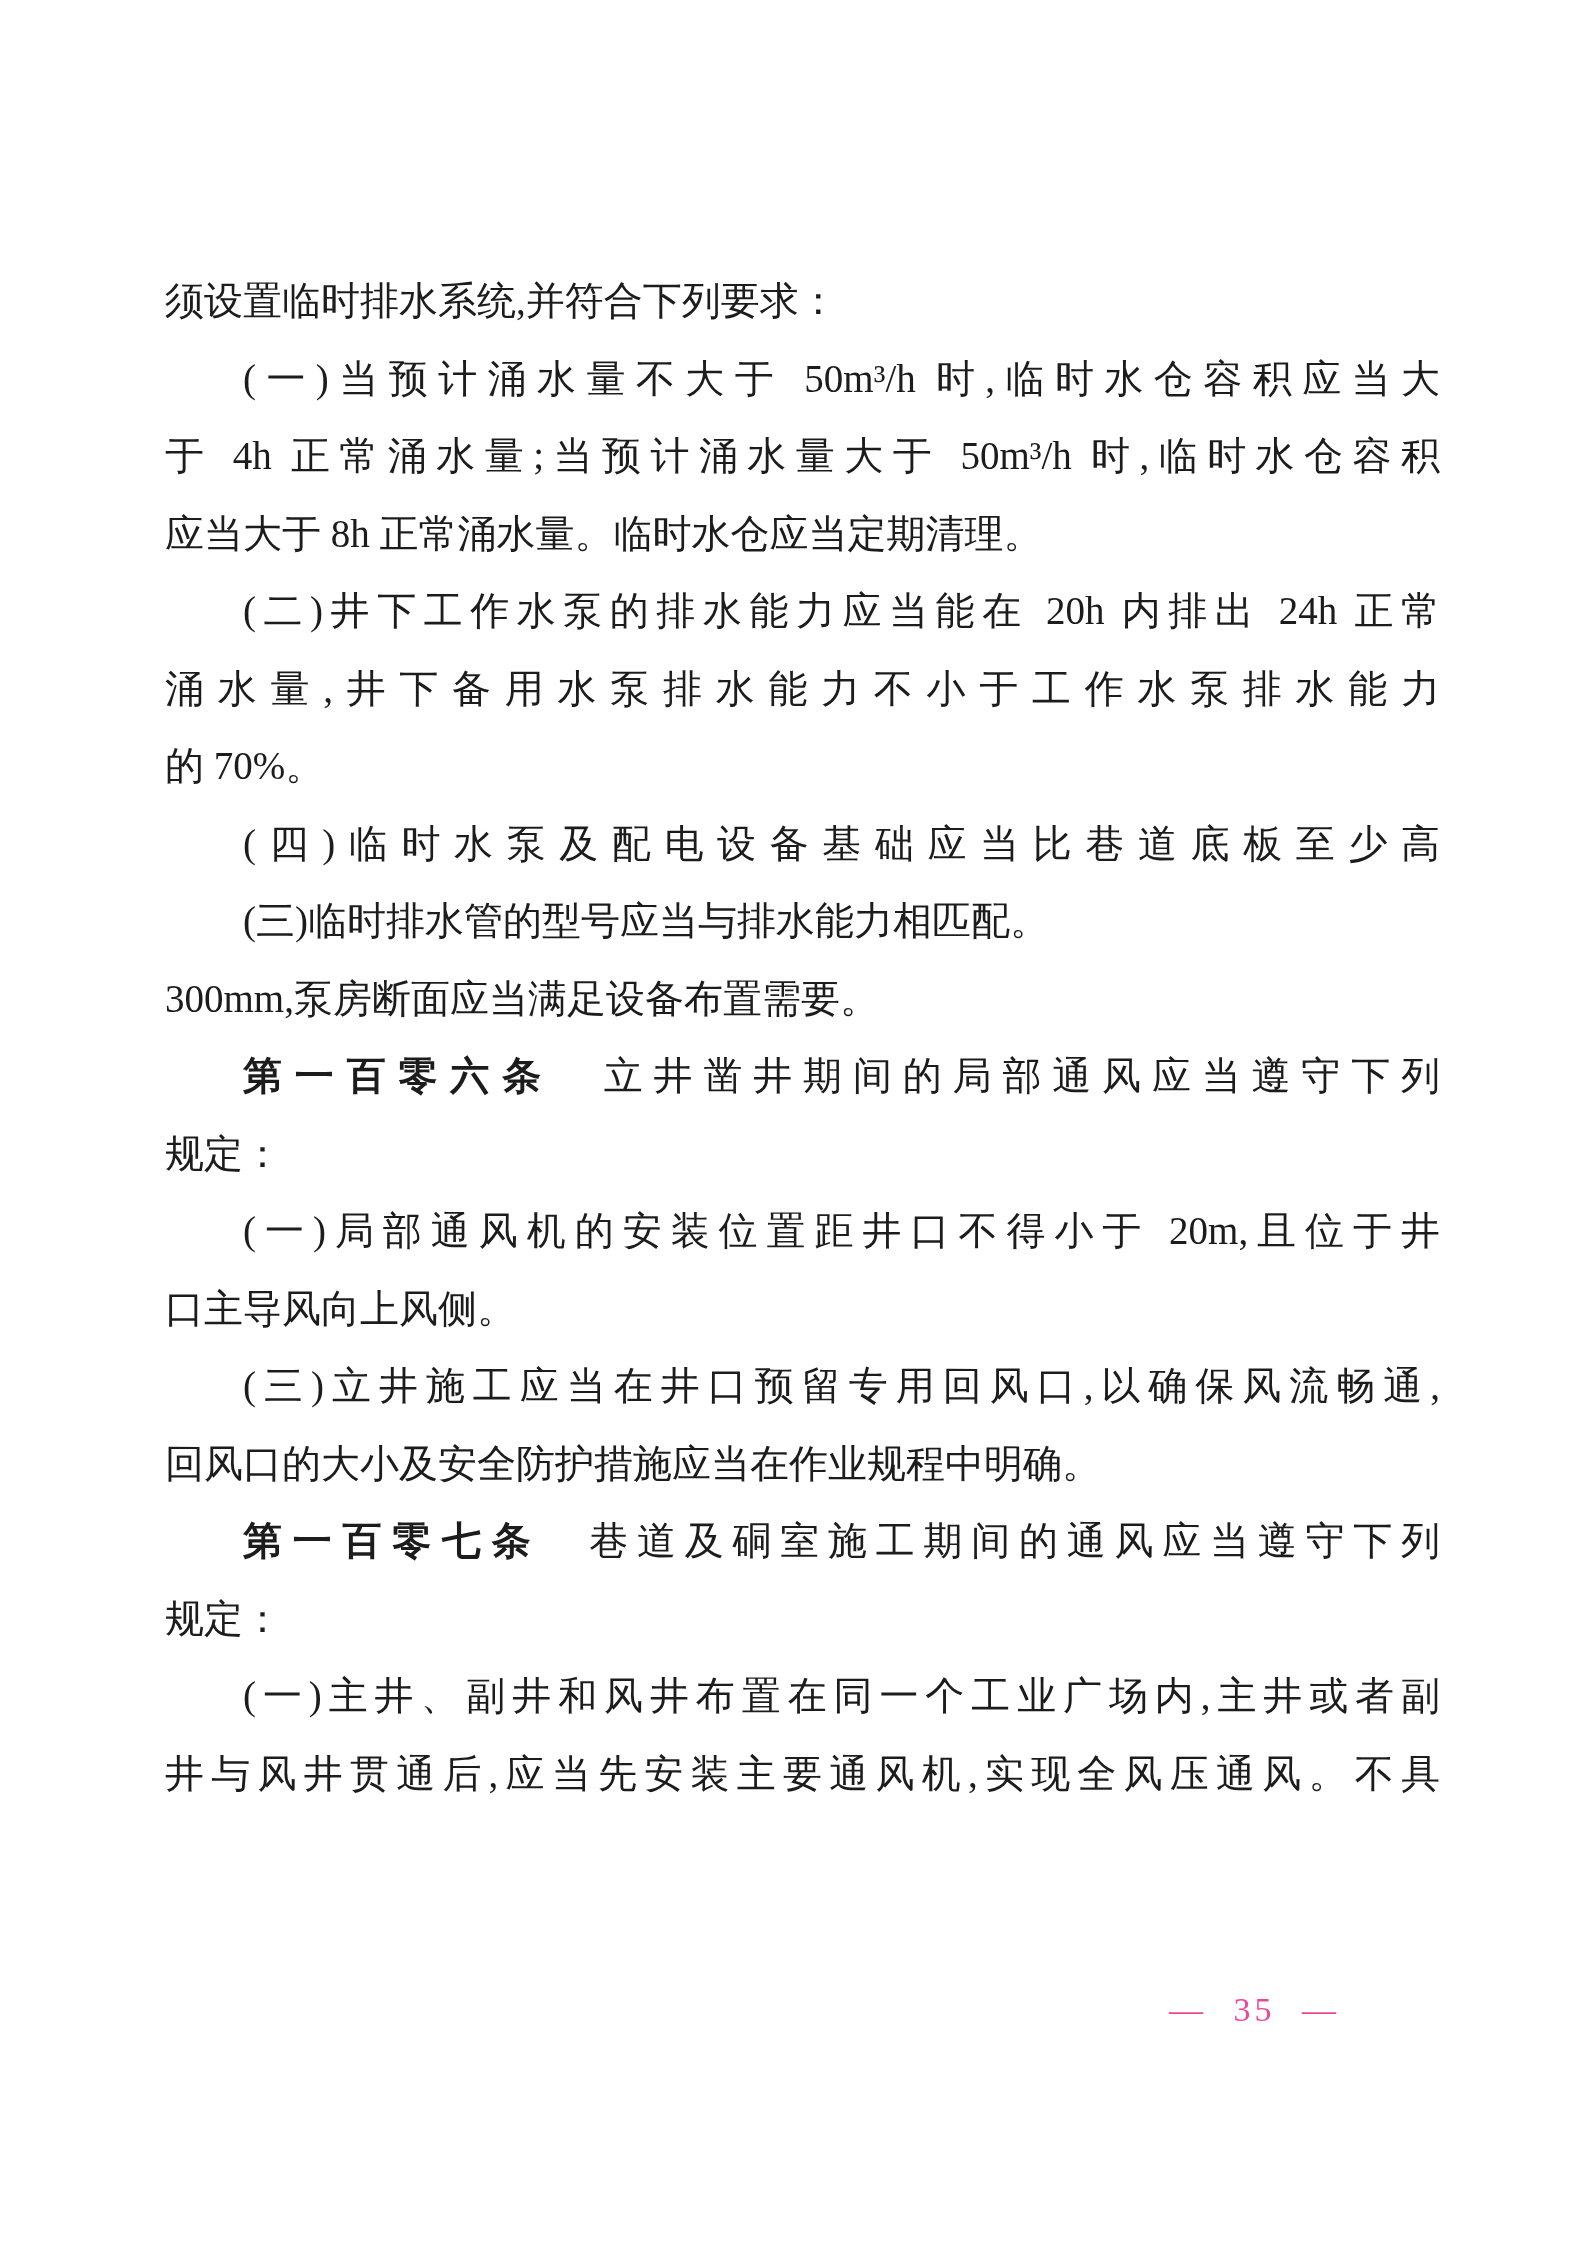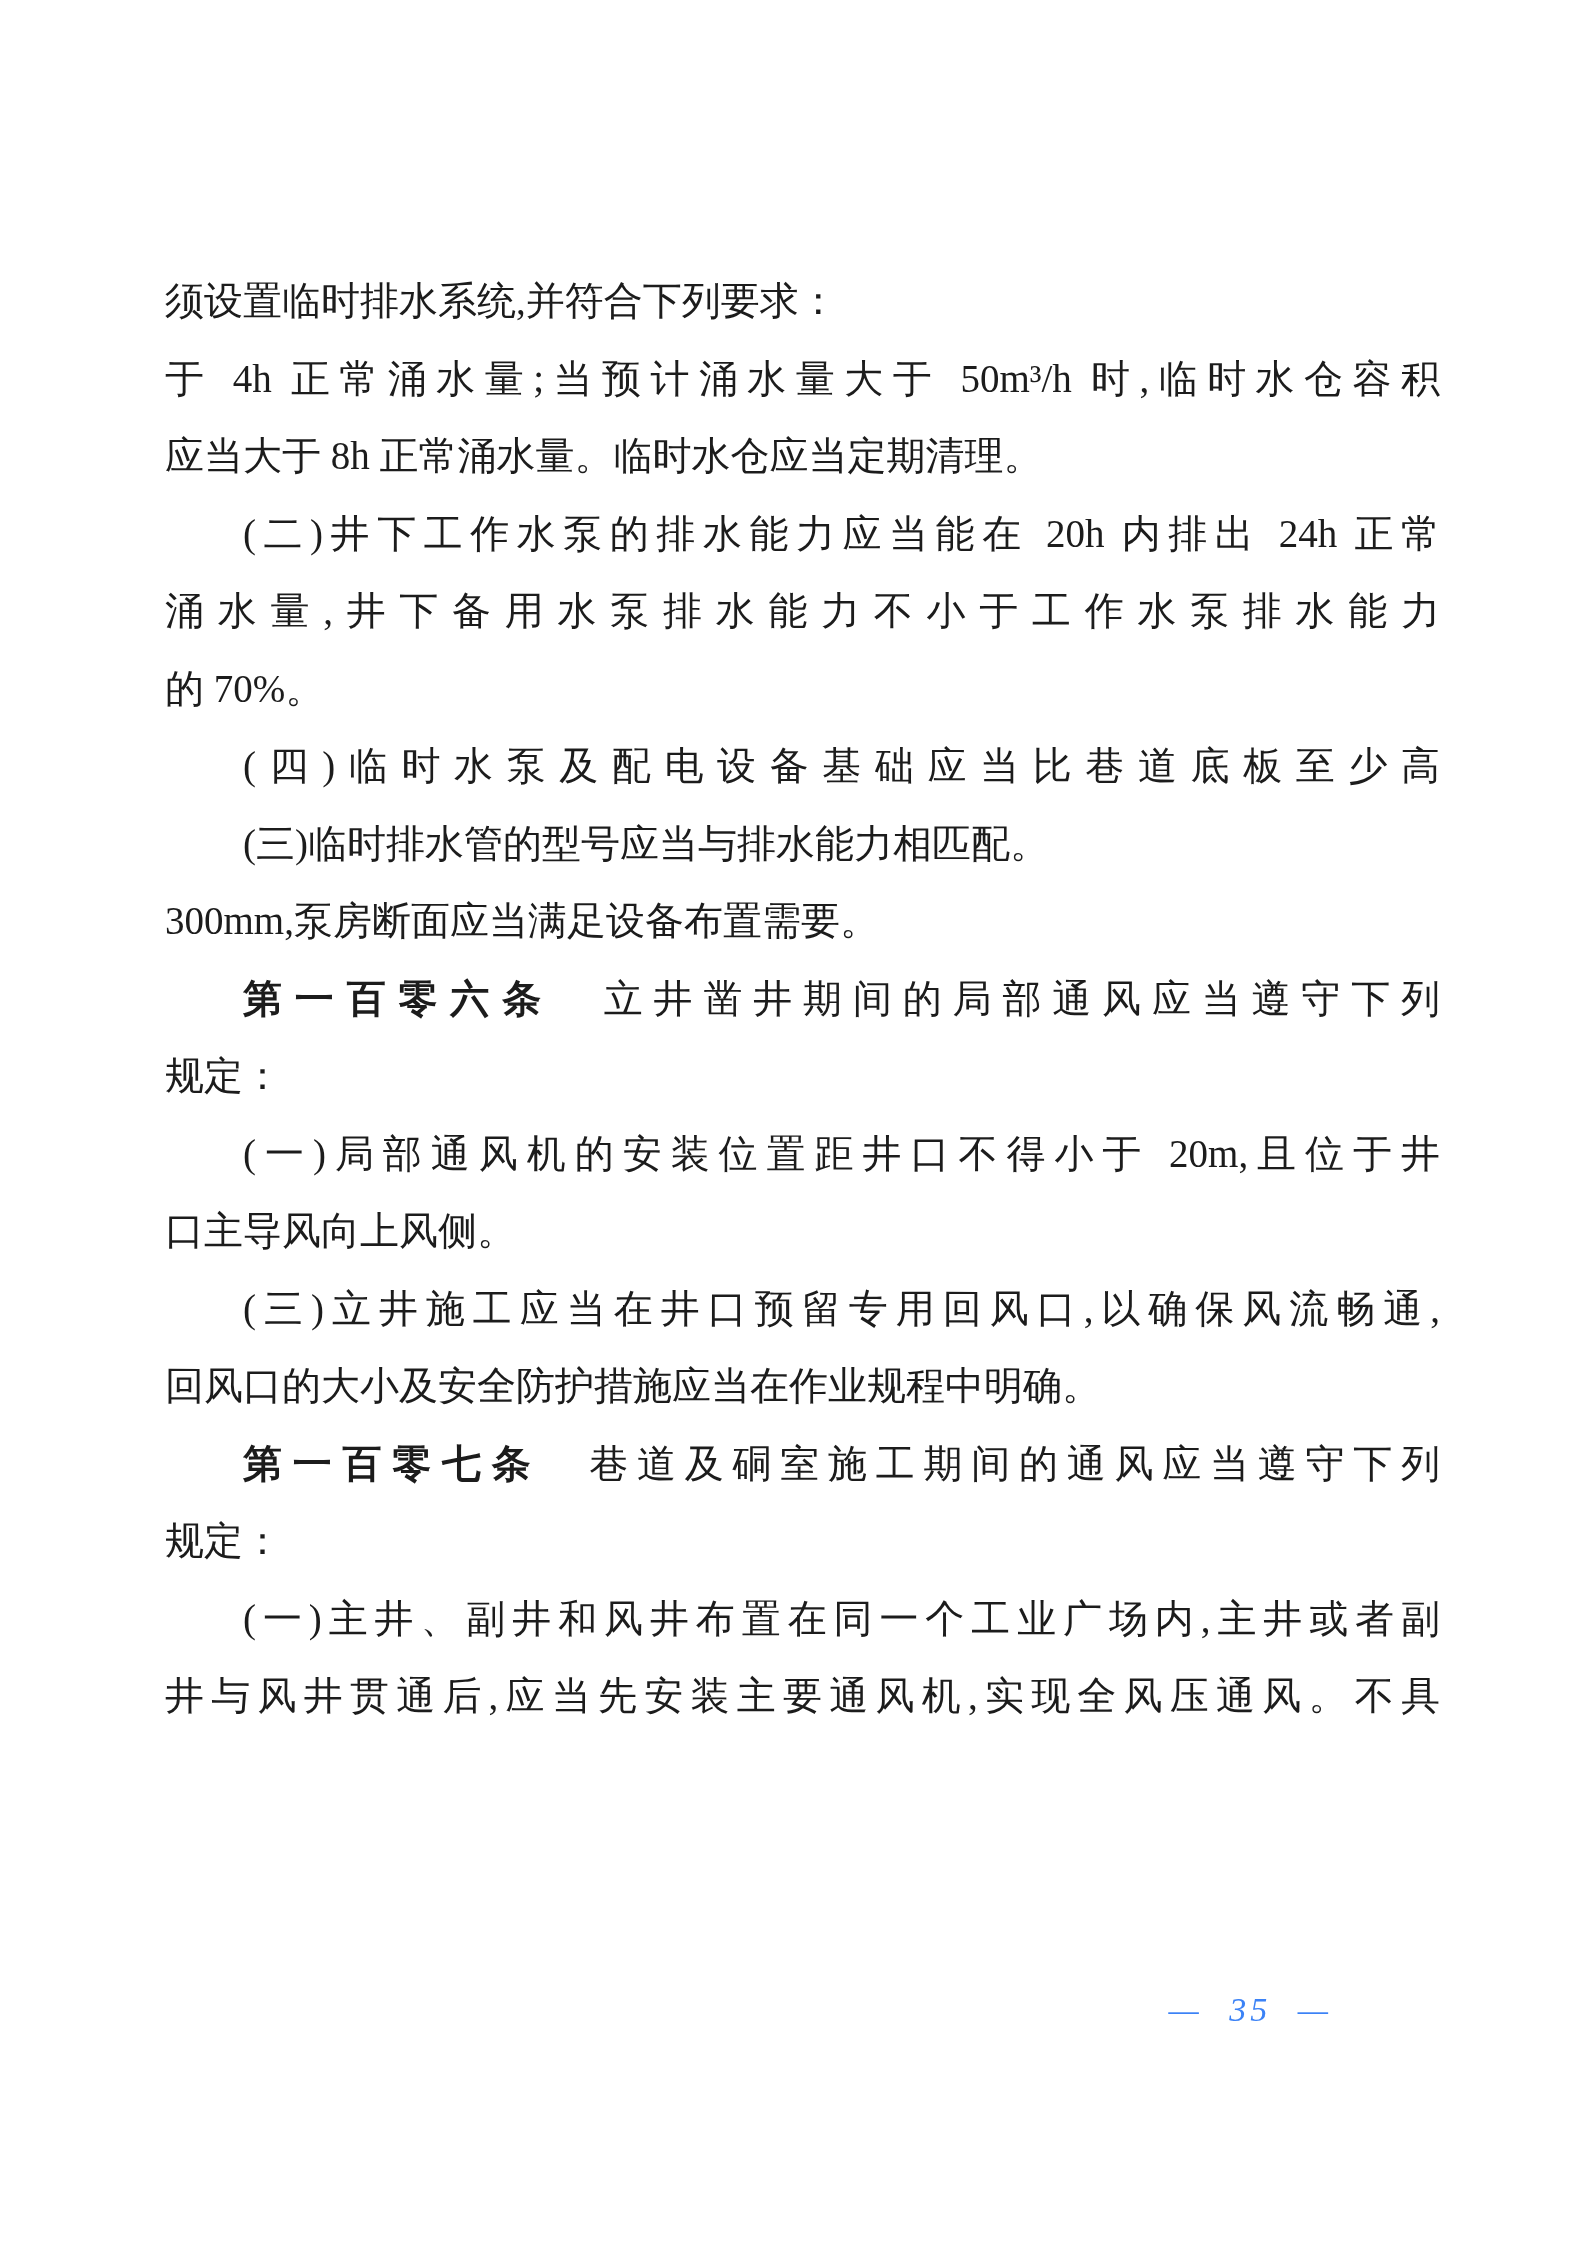--- a/index.html
+++ b/index.html
@@ -37,36 +37,36 @@
   .line.indent {
     text-indent: 2em;
   }
   .article-no {
     font-family: "Liberation Sans", "DejaVu Sans", sans-serif;
     font-weight: 700;
     letter-spacing: 2px;
   }
   .page-number {
     position: absolute;
-    right: 255px;
+    right: 247px;
     top: 1985px;
     font-size: 34px;
     line-height: 50px;
     letter-spacing: 4px;
     word-spacing: 14px;
-    color: #3b82f6;
-    font-style: italic;
+    color: #ec4899;
   }
 </style>
 </head>
 <body>
 
 <div class="page">
   <div class="text-block" id="text-block">
       <div class="line"><span>须设置临时排水系统,并符合下列要求：</span></div>
+      <div class="line justify indent"><span>(一)当预计涌水量不大于 50m³/h 时,临时水仓容积应当大</span></div>
       <div class="line justify"><span>于 4h 正常涌水量;当预计涌水量大于 50m³/h 时,临时水仓容积</span></div>
       <div class="line"><span>应当大于 8h 正常涌水量。临时水仓应当定期清理。</span></div>
       <div class="line justify indent"><span>(二)井下工作水泵的排水能力应当能在 20h 内排出 24h 正常</span></div>
       <div class="line justify"><span>涌水量,井下备用水泵排水能力不小于工作水泵排水能力</span></div>
       <div class="line"><span>的 70%。</span></div>
       <div class="line justify indent"><span>(四)临时水泵及配电设备基础应当比巷道底板至少高</span></div>
       <div class="line indent"><span>(三)临时排水管的型号应当与排水能力相匹配。</span></div>
       <div class="line"><span>300mm,泵房断面应当满足设备布置需要。</span></div>
       <div class="line justify indent"><span class="article-no">第一百零六条</span><span>　立井凿井期间的局部通风应当遵守下列</span></div>
       <div class="line"><span>规定：</span></div>

